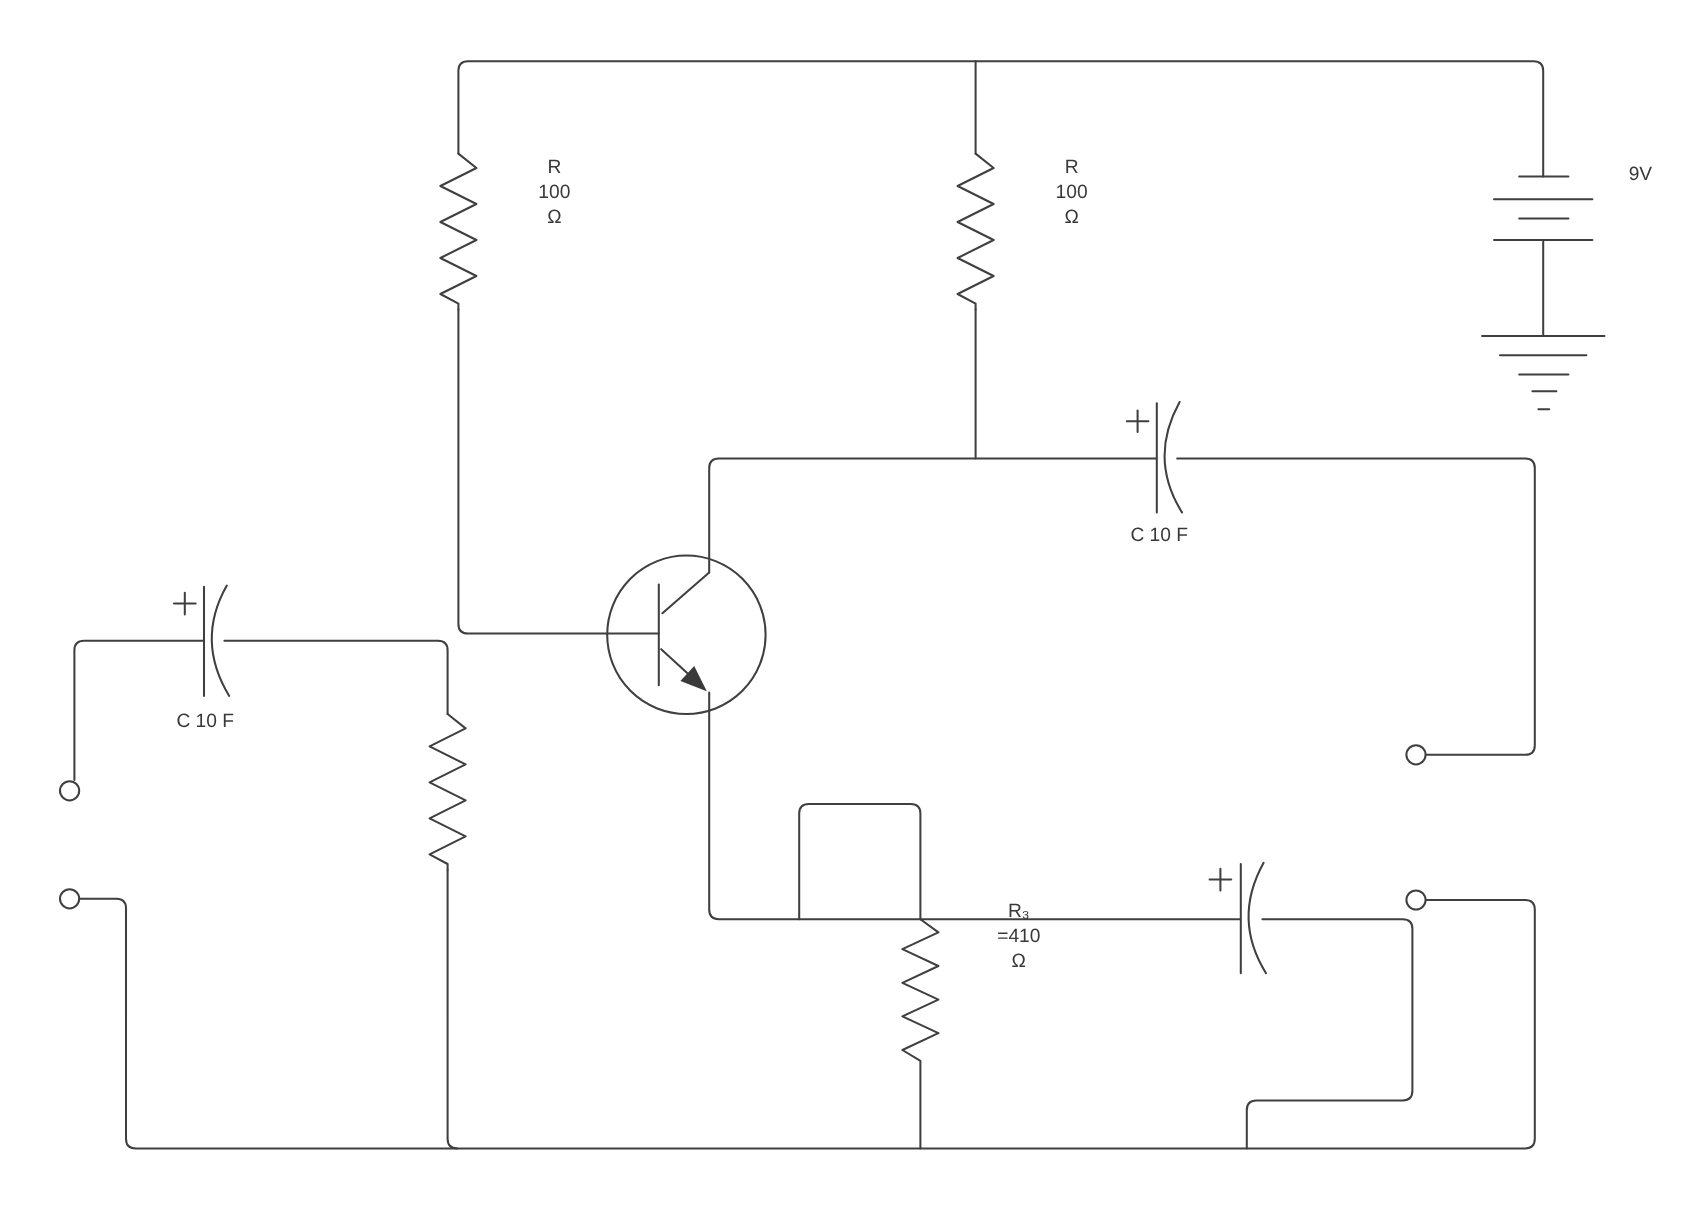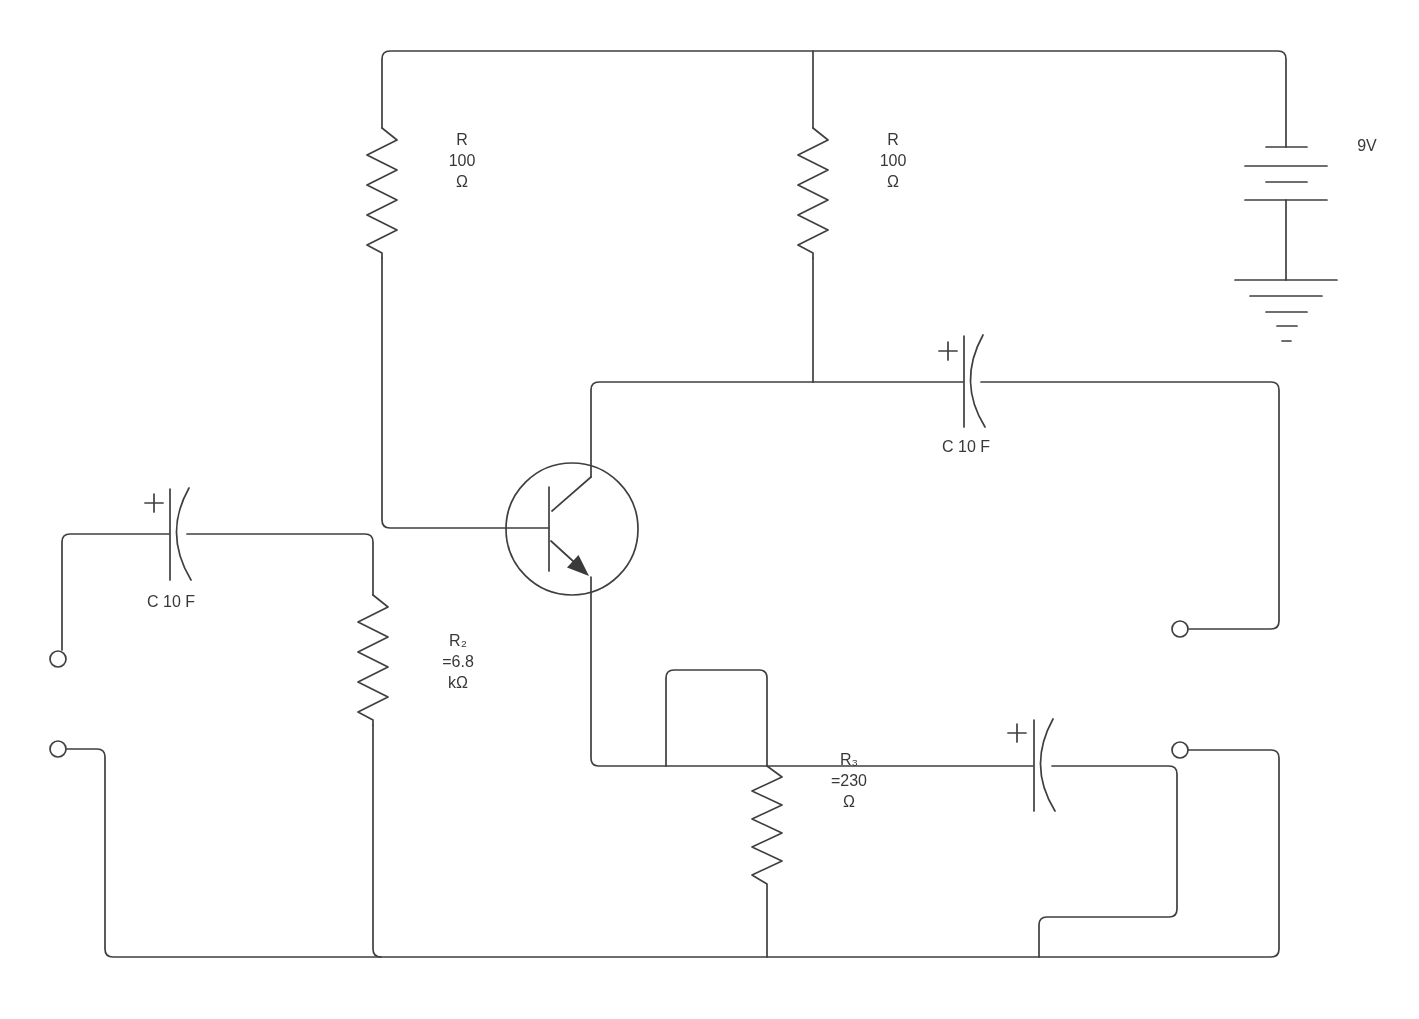--- a/index.html
+++ b/index.html
@@ -137,25 +137,20 @@
   </div>
 
   <div class="lbl single" style="left:906px;top:439px;width:120px">
     <div>C 10 F</div>
   </div>
 
   <div class="lbl single" style="left:111px;top:594px;width:120px">
     <div>C 10 F</div>
   </div>
 
-  <div class="lbl" style="left:398px;top:630px;width:120px">
-    <div>R₂</div>
-    <div>=6.8</div>
-    <div>kΩ</div>
-  </div>
 
   <div class="lbl" style="left:789px;top:749px;width:120px">
     <div>R₃</div>
-    <div>=230</div>
+    <div>=410</div>
     <div>Ω</div>
   </div>
 
 </div>
 
 </body></html>

